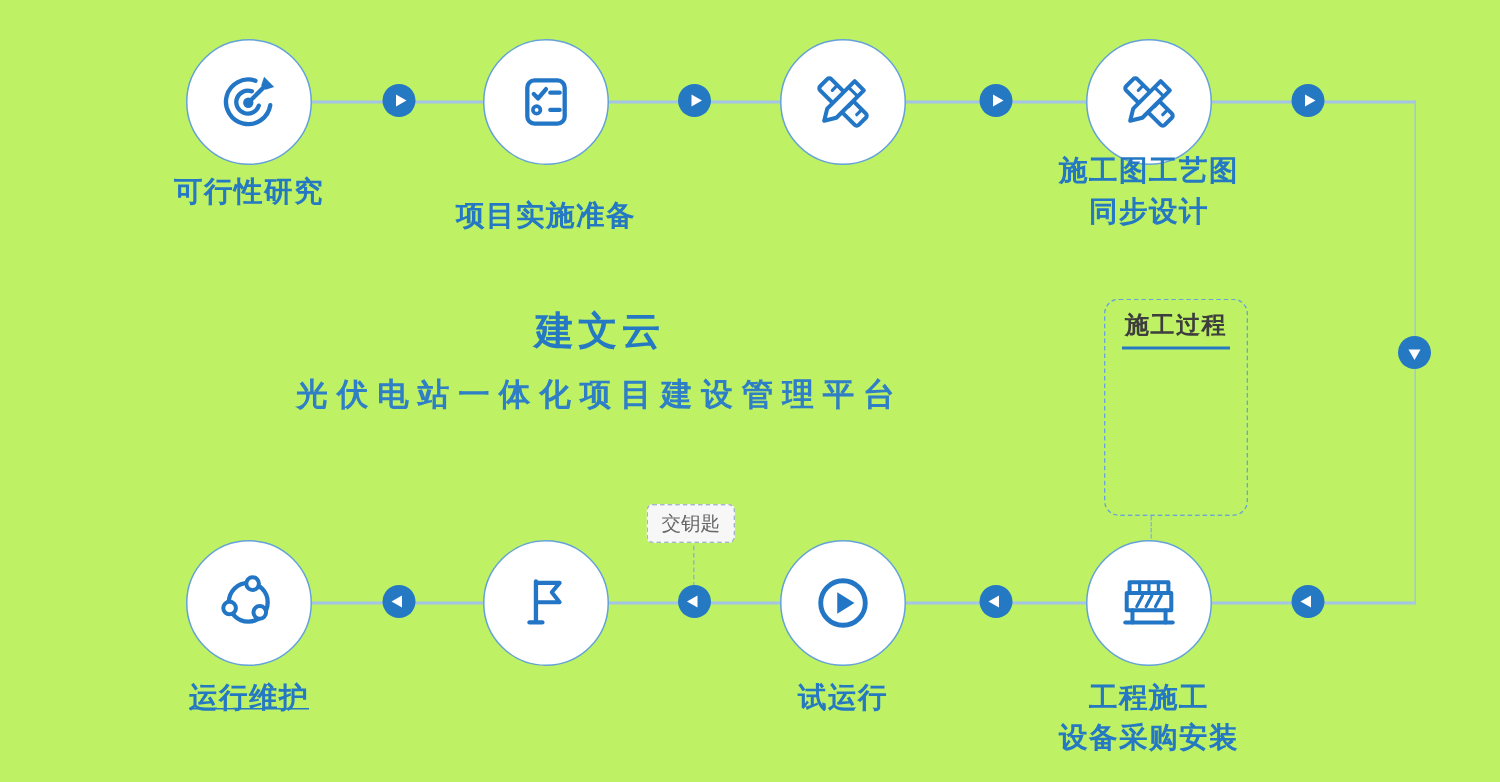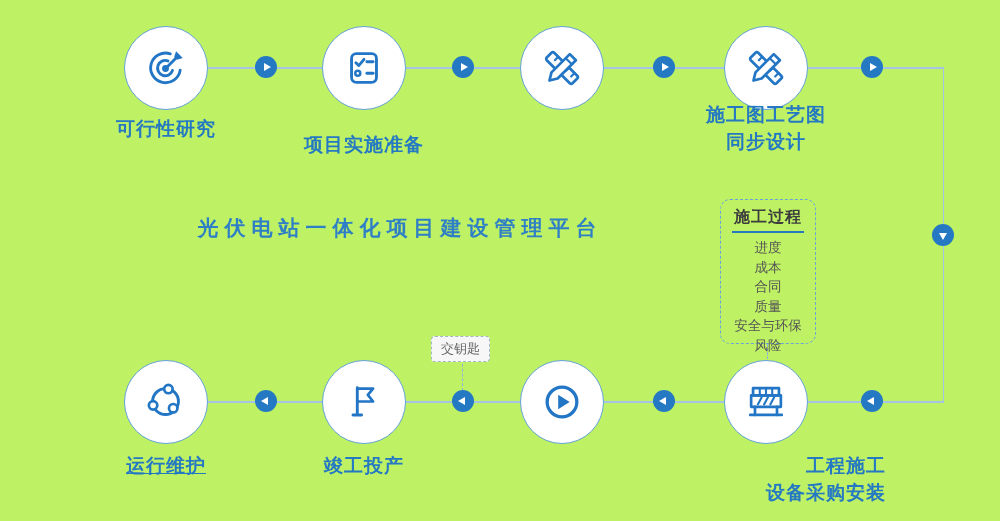--- a/index.html
+++ b/index.html
@@ -48,21 +48,21 @@
   }
   .tri-right{width:0;height:0;border-top:4.5px solid transparent;border-bottom:4.5px solid transparent;border-left:7.5px solid #fff;margin-left:2.5px;}
   .tri-left{width:0;height:0;border-top:4.5px solid transparent;border-bottom:4.5px solid transparent;border-right:7.5px solid #fff;margin-right:2.5px;}
   .tri-down{width:0;height:0;border-left:4.5px solid transparent;border-right:4.5px solid transparent;border-top:7.5px solid #fff;margin-top:2.5px;}
   
   .title-block{position:absolute;left:100px;top:203px;width:600px;text-align:center;}
   .main-title{font-size:26px;font-weight:bold;color:#2579c3;letter-spacing:3px;}
   .sub-title{margin-top:11px;font-size:21px;font-weight:600;color:#2e7fc6;letter-spacing:6px;}
   
   .process-box{
-    position:absolute;left:720px;top:199px;width:96px;height:145px;
+    position:absolute;left:736px;top:199px;width:96px;height:145px;
     box-sizing:border-box;
     border:1.5px dashed #6aa3d8;border-radius:10px;
     text-align:center;padding-top:7px;
   }
   .process-title{
     display:inline-block;
     font-size:16px;font-weight:bold;color:#3d3d3d;
     letter-spacing:1px;
     padding:0 2px 3px 2px;
     border-bottom:2px solid #2579c3;
@@ -213,59 +213,52 @@
     <span>
       <svg class="icon-svg" width="46" height="46" viewBox="0 0 48 48">
         <g fill="none" stroke="#2276c5" stroke-width="3" stroke-linecap="round" stroke-linejoin="round">
           <path d="M17 9 V37"></path>
           <path d="M12.5 37.5 H21.5"></path>
           <path d="M17 10 H33.5 L28 16.5 L33.5 23.5 H17" stroke-width="2.8"></path>
         </g>
       </svg>
     </span>
   </div>
-  <div class="node-label" style="left:244px;top:452px;">竣工投产</div>
 
   <div class="node" style="left:520px;top:360px;">
     <span>
       <svg class="icon-svg" width="46" height="46" viewBox="0 0 48 48">
         <circle cx="24" cy="24" r="15.5" fill="none" stroke="#2276c5" stroke-width="3.4"></circle>
         <polygon points="20,16.5 20,31.5 32,24" fill="#2276c5"></polygon>
       </svg>
     </span>
   </div>
+  <div class="node-label" style="left:442px;top:452px;">试运行</div>
 
   <div class="node" style="left:724px;top:360px;">
     <span>
       <svg class="icon-svg" width="46" height="46" viewBox="0 0 48 48">
         <g fill="none" stroke="#2276c5" stroke-width="2.8" stroke-linecap="round" stroke-linejoin="round">
           <rect x="10.5" y="9.5" width="27" height="7.5"></rect>
           <path d="M17.5 9.5 v7.5 M24 9.5 v7.5 M30.5 9.5 v7.5" stroke-width="2.2"></path>
           <rect x="8.5" y="17" width="31" height="12"></rect>
           <path d="M15.5 26.5 l4 -7.5 M22 26.5 l4 -7.5 M28.5 26.5 l4 -7.5" stroke-width="2.2"></path>
           <path d="M12.5 29 v8.5 M35.5 29 v8.5"></path>
           <path d="M7.5 37.5 H40.5"></path>
         </g>
       </svg>
     </span>
   </div>
-  <div class="node-label" style="left:646px;top:452px;text-align:right;">工程施工
+  <div class="node-label" style="left:646px;top:452px;">工程施工
 设备采购安装</div>
 
   <div class="title-block">
+    <div class="main-title">建文云</div>
     <div class="sub-title">光伏电站一体化项目建设管理平台</div>
   </div>
 
   <div class="process-box">
     <span class="process-title">施工过程</span>
-    <div class="process-items">
-      <span class="process-item">进度</span>
-      <span class="process-item">成本</span>
-      <span class="process-item">合同</span>
-      <span class="process-item">质量</span>
-      <span class="process-item">安全与环保</span>
-      <span class="process-item">风险</span>
-    </div>
   </div>
 
   <div class="handover-tag">交钥匙</div>
 
 </div>
 
 </body></html>

